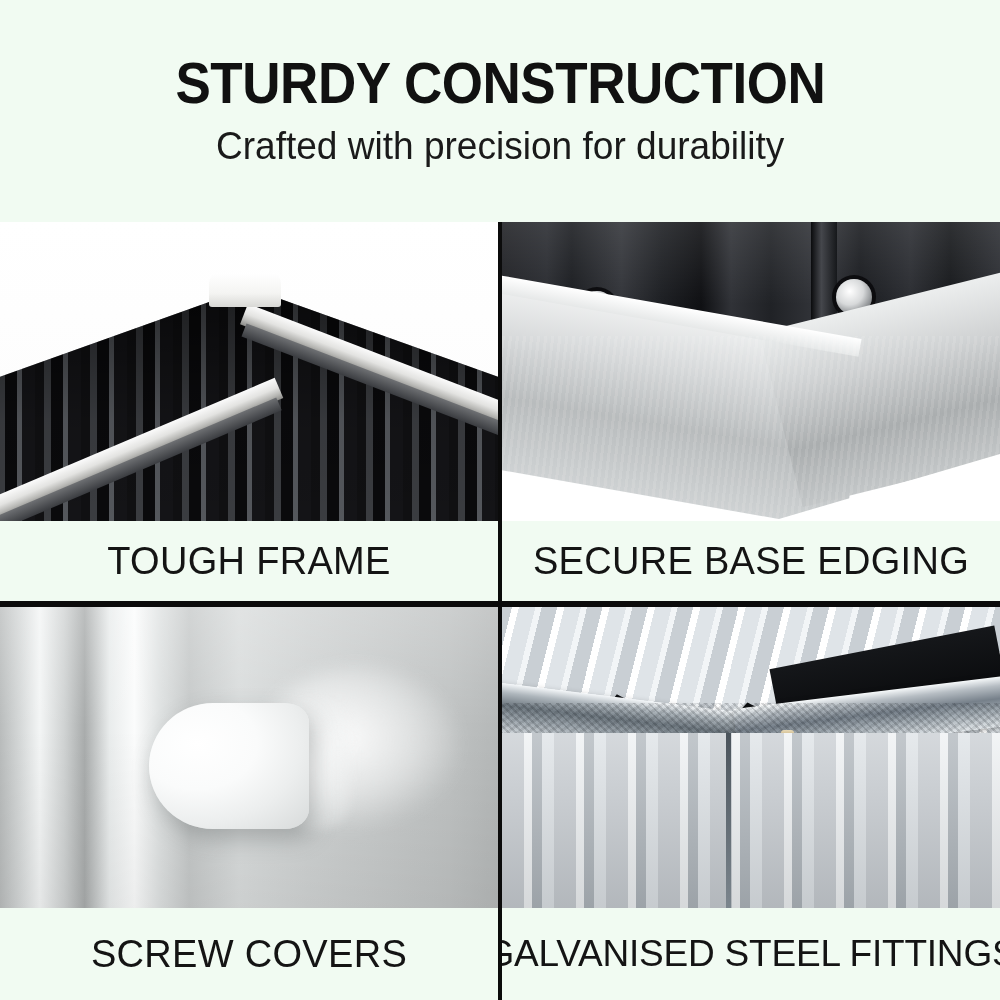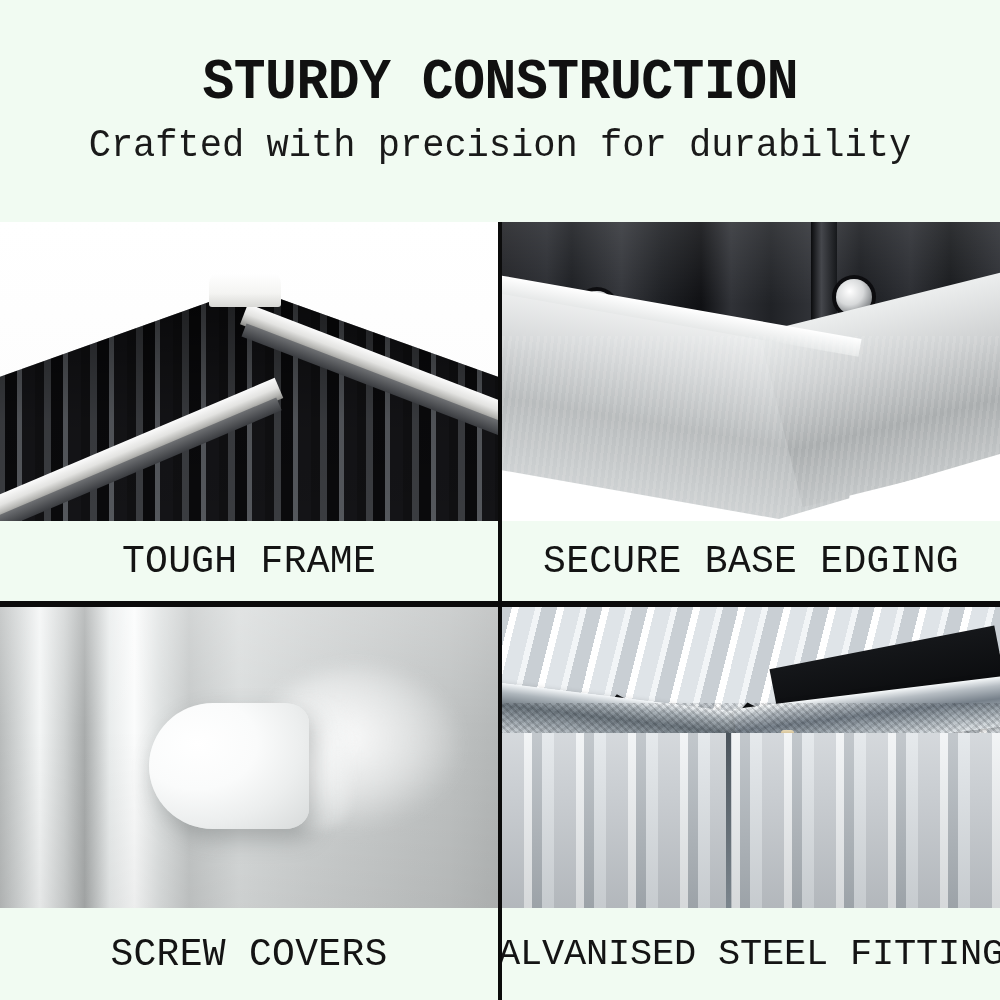--- a/index.html
+++ b/index.html
@@ -7,21 +7,20 @@
   html, body {
     width:1000px; height:1000px;
     background:#ffffff;
     font-family:"Liberation Sans", sans-serif;
     overflow:hidden;
   }
   #page {
     position:relative;
     width:1000px; height:1000px;
     background:#4d7c0f;
-    font-family:Liberation Mono, monospace;
   }
 
   
   .header {
     position:absolute; left:0; top:0;
     width:1000px; height:222px;
     background:#f1fbf2;
     display:flex; flex-direction:column;
     align-items:center; justify-content:center;
   }

